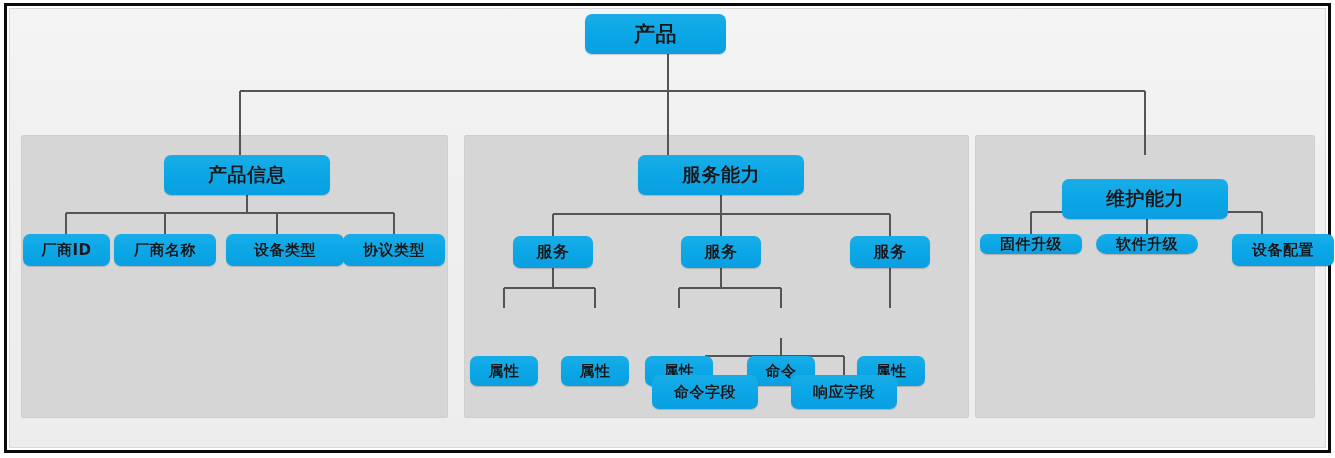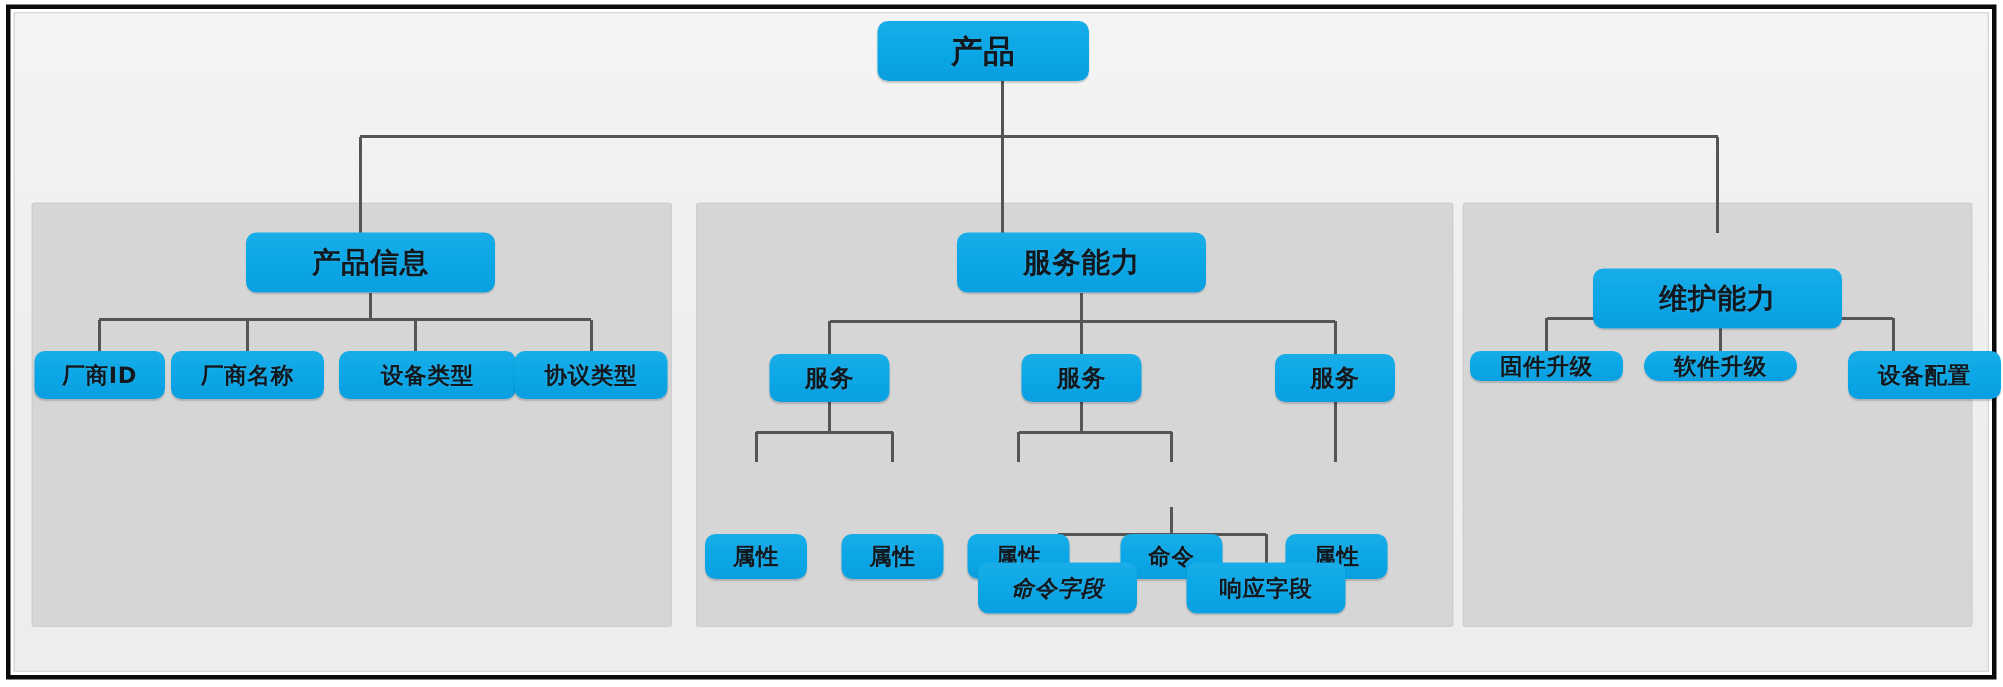--- a/index.html
+++ b/index.html
@@ -137,21 +137,21 @@
       <div class="node lvl-leaf" style="left: 343px; top: 234px; width: 102px; height: 32px;">协议类型</div>
       <div class="node lvl-group" style="left: 638px; top: 155px; width: 166px; height: 40px;">服务能力</div>
       <div class="node lvl-mid" style="left: 513px; top: 236px; width: 80px; height: 32px;">服务</div>
       <div class="node lvl-mid" style="left: 681px; top: 236px; width: 80px; height: 32px;">服务</div>
       <div class="node lvl-mid" style="left: 850px; top: 236px; width: 80px; height: 32px;">服务</div>
       <div class="node lvl-small" style="left: 470px; top: 308px; width: 68px; height: 30px;">属性</div>
       <div class="node lvl-small" style="left: 561px; top: 308px; width: 68px; height: 30px;">属性</div>
       <div class="node lvl-small" style="left: 645px; top: 308px; width: 68px; height: 30px;">属性</div>
       <div class="node lvl-small" style="left: 747px; top: 308px; width: 68px; height: 30px;">命令</div>
       <div class="node lvl-small" style="left: 857px; top: 308px; width: 68px; height: 30px;">属性</div>
-      <div class="node lvl-leaf" style="left: 652px; top: 375px; width: 106px; height: 34px; font-style: italic;">命令字段</div>
+      <div class="node lvl-leaf" style="left: 652px; top: 375px; width: 106px; height: 34px;">命令字段</div>
       <div class="node lvl-leaf" style="left: 791px; top: 375px; width: 106px; height: 34px; text-align: center;">响应字段</div>
       <div class="node lvl-group" style="left: 1062px; top: 155px; width: 166px; height: 40px; margin-top: 24px;">维护能力</div>
       <div class="node lvl-leaf" style="left: 980px; top: 234px; width: 102px; height: 20px;">固件升级</div>
       <div class="node lvl-leaf" style="left: 1096px; top: 234px; width: 102px; height: 20px; border-radius: 11px;">软件升级</div>
       <div class="node lvl-leaf" style="left: 1211px; top: 234px; width: 102px; height: 32px; margin-left: 21px;">设备配置</div>
     </div>
 
 </div>
 
 </body></html>

